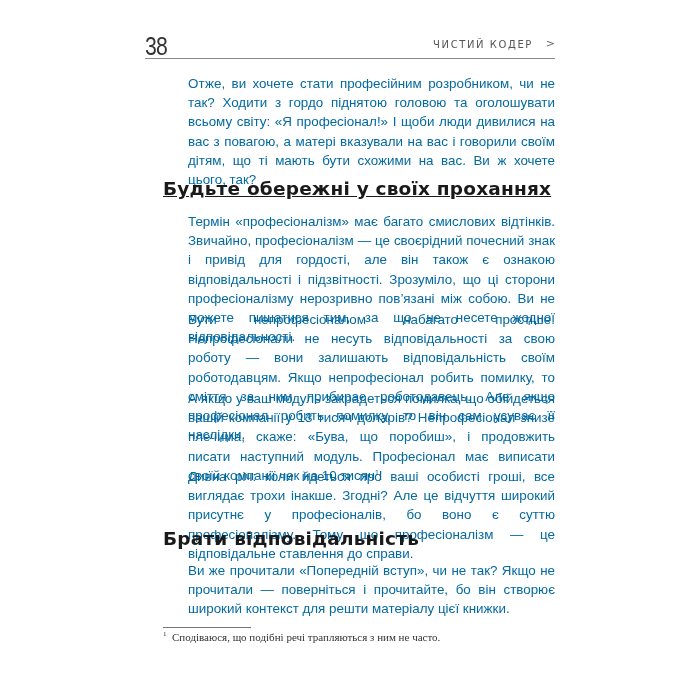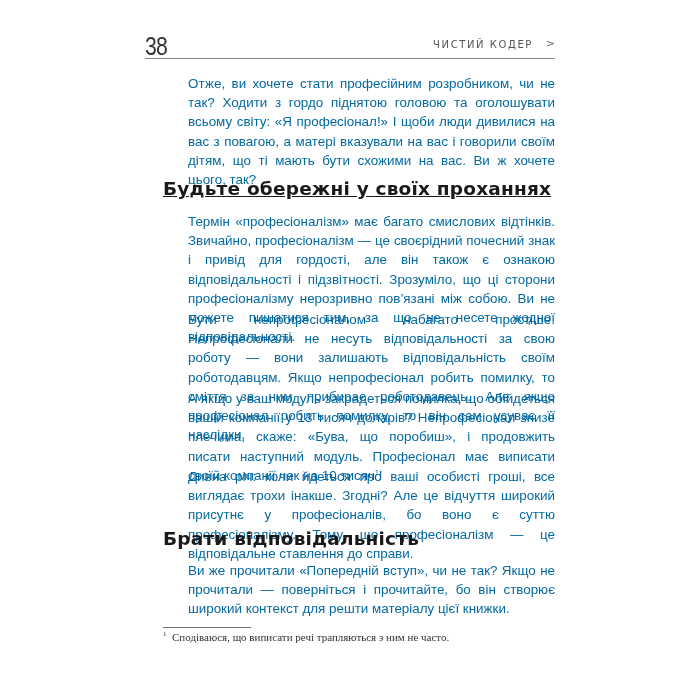--- a/index.html
+++ b/index.html
@@ -49,16 +49,16 @@
   </div>
 
   <div class="heading" style="top:528px;">Брати відповідальність</div>
 
   <div class="body-text" style="top:561px;">
     <p>Ви же прочитали «Попередній вступ», чи не так? Якщо не прочитали — поверніться і прочитайте, бо він створює широкий контекст для решти матеріалу цієї книжки.</p>
   </div>
 
   <div class="fn-rule"></div>
   <div class="footnote">
-    <sup>1</sup>&nbsp;&nbsp;<span>Сподіваюся, що виписати речі трапляються з ним не часто.</span>
+    <sup>1</sup>&nbsp;&nbsp;<span>Сподіваюся, що подібні речі трапляються з ним не часто.</span>
   </div>
 
 </div>
 
 </body></html>

